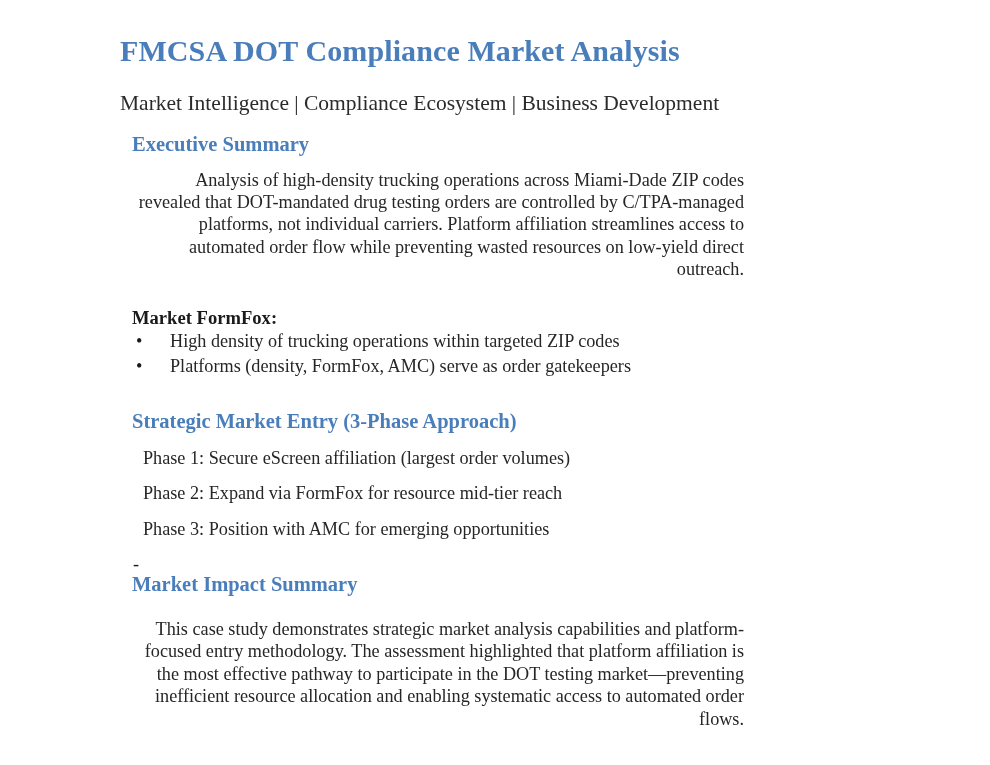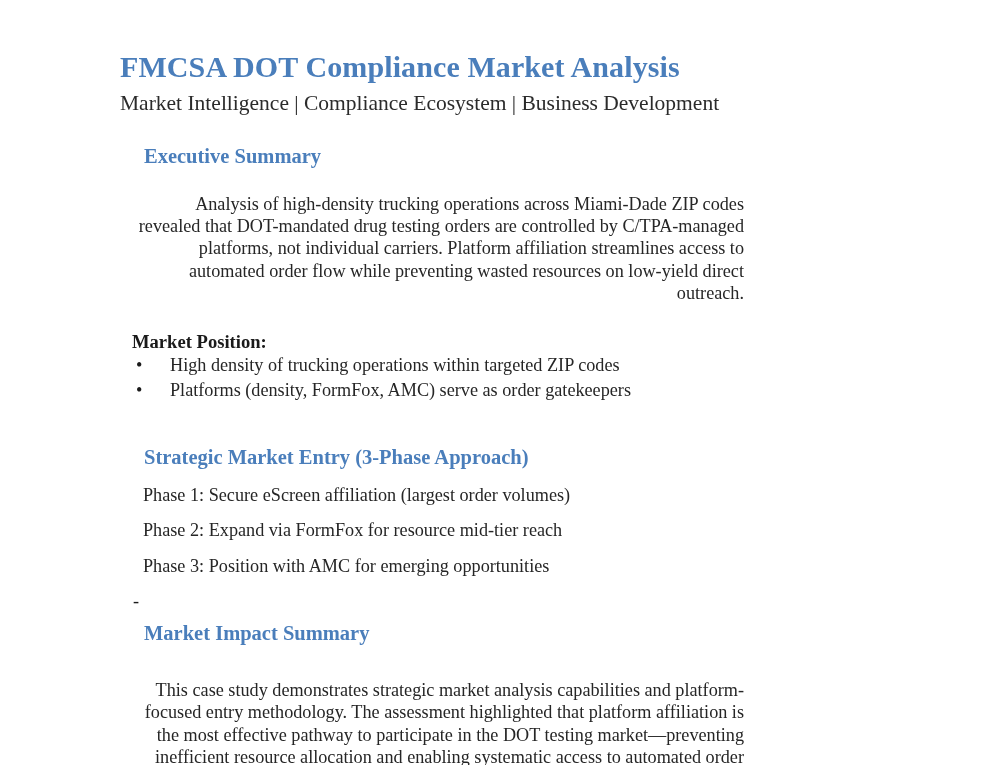--- a/index.html
+++ b/index.html
@@ -22,21 +22,21 @@
     width: 990px;
     height: 765px;
     background: #ffffff;
     box-sizing: border-box;
   }
 
   
   .doc-title {
     position: absolute;
     left: 120px;
-    top: 30px;
+    top: 14px;
     font-size: 30px;
     font-weight: bold;
     color: #4a7ebb;
     letter-spacing: 0.1px;
     line-height: 1.15;
     white-space: nowrap;
   }
 
   .doc-subtitle {
     position: absolute;
@@ -55,21 +55,21 @@
     left: 132px;
     top: 132px;
     width: 612px;
   }
 
   .section-heading {
     font-size: 20.5px;
     font-weight: bold;
     color: #4a7ebb;
     line-height: 1.25;
-    margin: 12px;
+    margin: 0;
   }
 
   .para {
     font-size: 18.2px;
     line-height: 22.4px;
     color: #262626;
     margin: 0;
     text-align: right;
   }
 
@@ -129,21 +129,21 @@
   <div class="doc-subtitle">Market Intelligence | Compliance Ecosystem | Business Development</div>
 
   <div class="content">
 
     <h2 class="section-heading">Executive Summary</h2>
     <div class="gap-sm"></div>
     <p class="para">Analysis of high-density trucking operations across Miami-Dade ZIP codes revealed that DOT-mandated drug testing orders are controlled by C/TPA-managed platforms, not individual carriers. Platform affiliation streamlines access to automated order flow while preventing wasted resources on low-yield direct outreach.</p>
 
     <div class="gap-lg"></div>
 
-    <p class="bold-label">Market Position:</p>
+    <p class="bold-label">Market FormFox:</p>
     <ul class="bullets">
       <li>
         <span class="marker">•</span>
         <span>High density of trucking operations within targeted ZIP codes</span>
       </li>
       <li>
         <span class="marker">•</span>
         <span>Platforms (density, FormFox, AMC) serve as order gatekeepers</span>
       </li>
     </ul>

